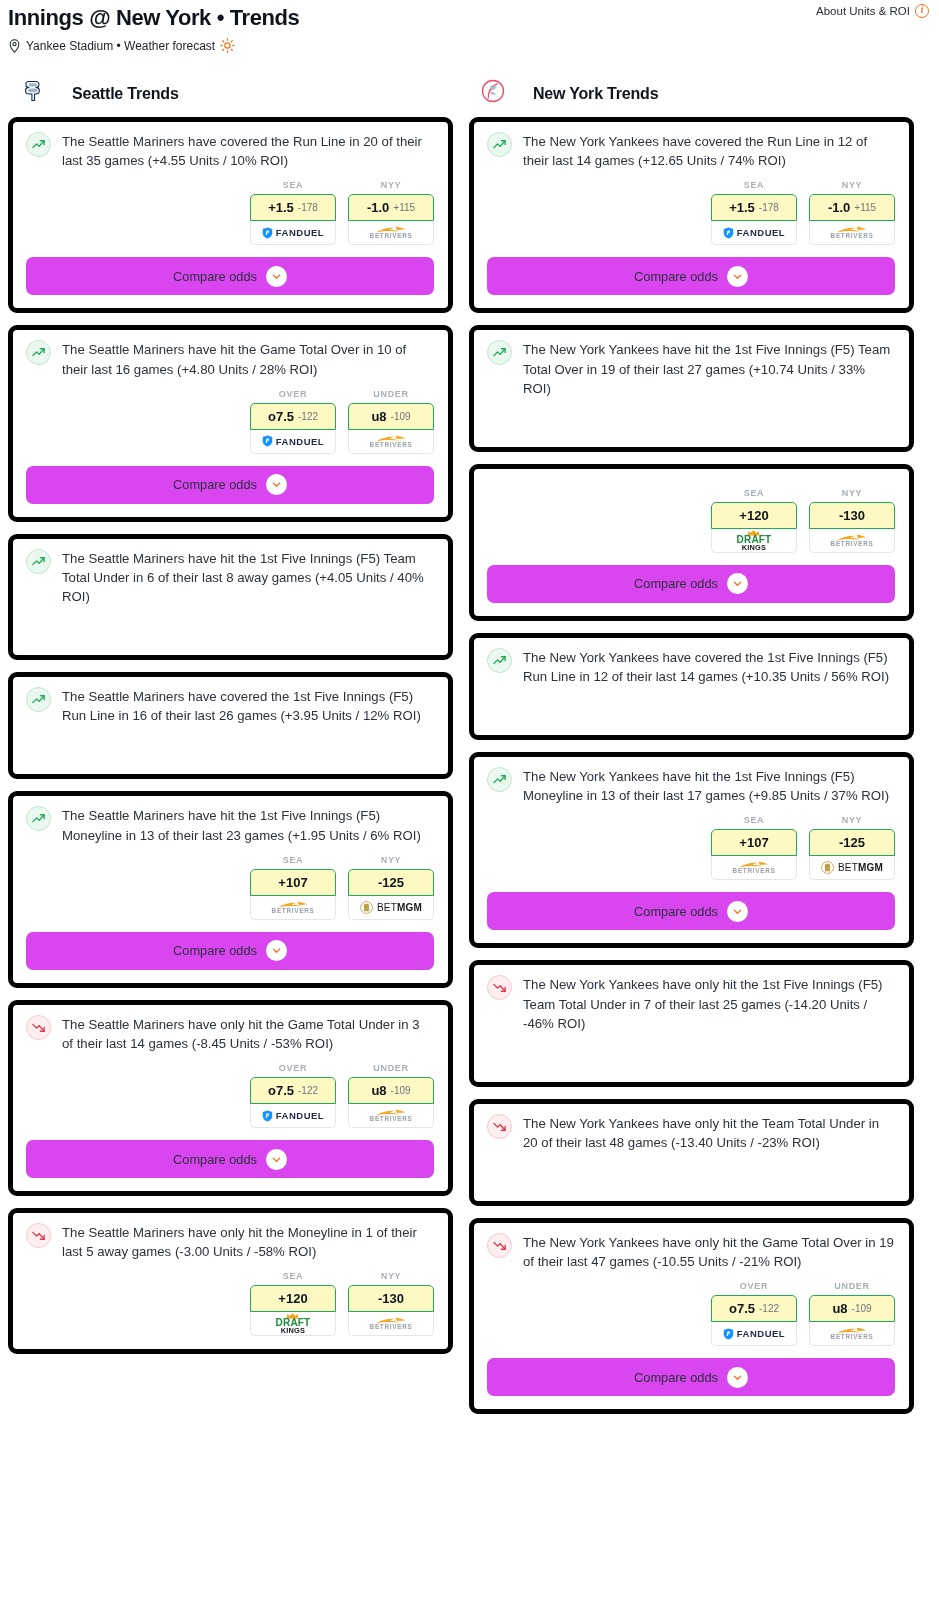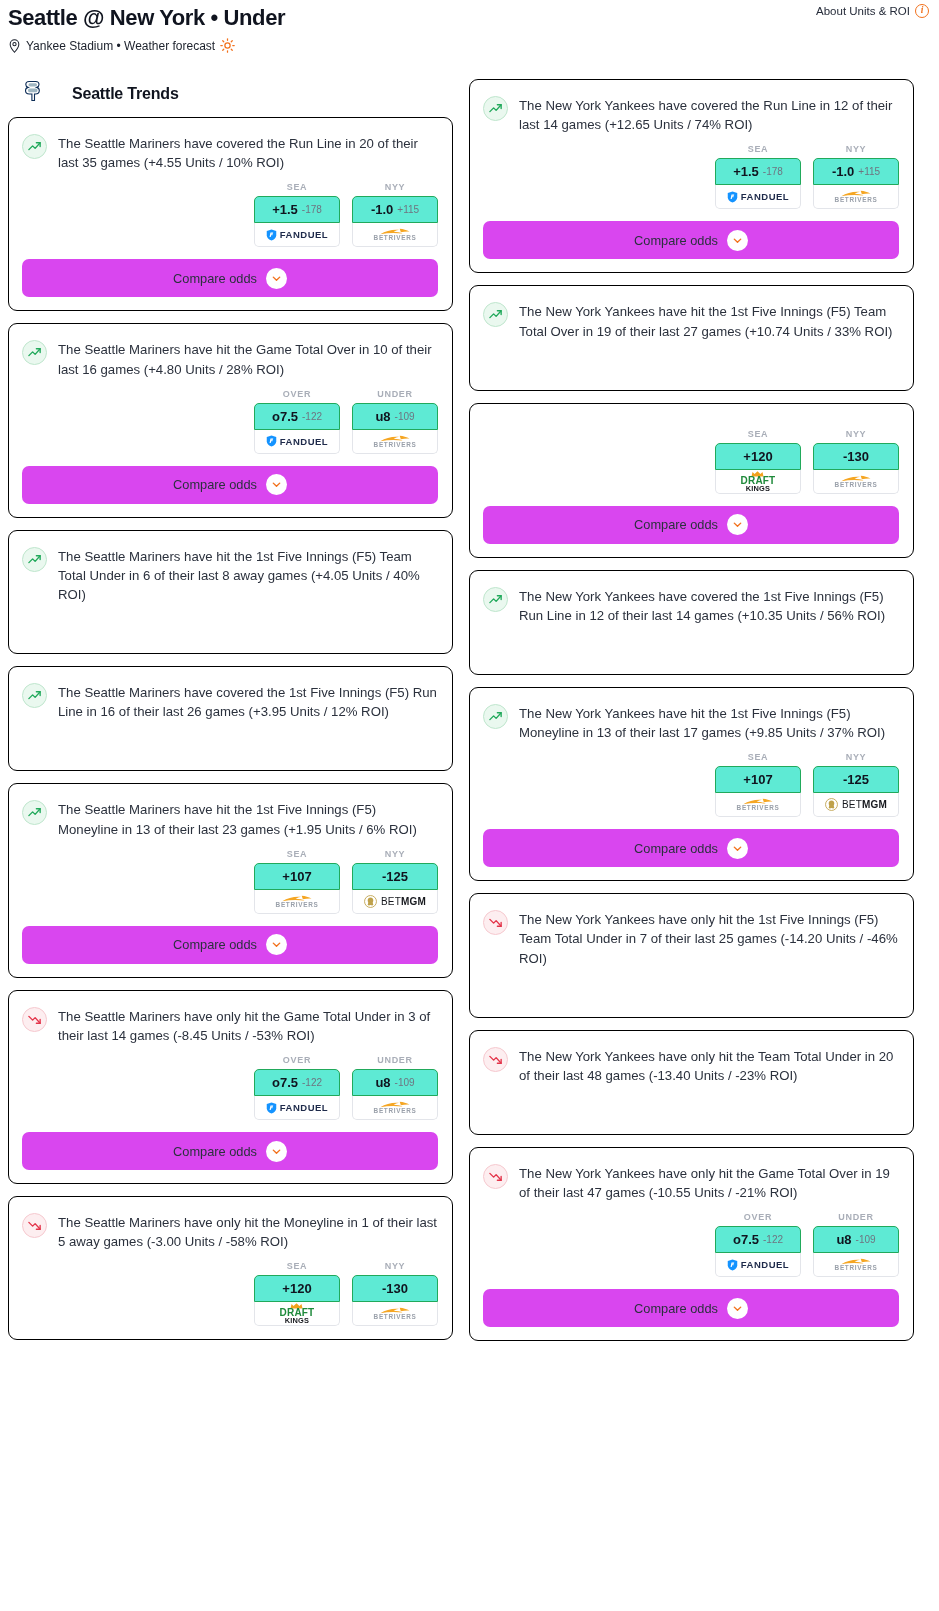--- a/index.html
+++ b/index.html
@@ -41,24 +41,24 @@
   .columns { display: flex; gap: 16px; margin-top: 26px; align-items: flex-start; }
   .column { width: 445px; flex: none; }
 
   .col-head { display: flex; align-items: flex-end; gap: 28px; margin-bottom: 14px; padding-left: 12px; }
   .team-logo { width: 24px; height: 24px; flex: none; }
   .col-title { font-size: 16px; font-weight: 700; color: #10141f; letter-spacing: -0.2px; }
 
   
   .card {
     background: #fff;
-    border: 1px solid #000000;
+    border: 5px solid #000000;
     border-radius: 9px;
     margin-bottom: 12px;
-    padding: 15px 14px 13px 13px;
+    padding: 9px 14px 13px 13px;
   }
   .card-head { display: flex; gap: 11px; align-items: flex-start; }
   .trend-badge {
     width: 25px; height: 25px; border-radius: 50%;
     flex: none; margin-top: 1px;
     display: flex; align-items: center; justify-content: center;
   }
   .trend-badge.up { background: #eaf8ef; border: 1px solid #bfe6cd; }
   .trend-badge.down { background: #fdeef0; border: 1px solid #f6c9cf; }
   .trend-badge svg { width: 15px; height: 15px; }
@@ -73,21 +73,21 @@
     display: flex; justify-content: flex-end; gap: 12px;
     margin-top: 10px;
   }
   .odds-col { width: 86px; }
   .odds-label {
     text-align: center; font-size: 9px; letter-spacing: 0.7px;
     color: #a9aeb8; font-weight: 600; margin-bottom: 4px;
   }
   .odds-price {
     border: 1px solid #21a95b; border-radius: 5px 5px 0 0;
-    background: #5eead4; height: 27px;
+    background: #fef9c3; height: 27px;
     display: flex; align-items: center; justify-content: center; gap: 4px;
   }
   .odds-line { font-size: 13px; font-weight: 700; color: #10141f; }
   .odds-juice { font-size: 10px; color: #6e7480; font-weight: 400; }
   .odds-book {
     border: 1px solid #e3e5ea; border-top: none;
     border-radius: 0 0 5px 5px; height: 24px; background: #fff;
     display: flex; align-items: center; justify-content: center;
   }
 
@@ -119,21 +119,21 @@
   .chev {
     width: 21px; height: 21px; border-radius: 50%; background: #fff;
     display: flex; align-items: center; justify-content: center;
   }
   .chev svg { width: 11px; height: 11px; }
 </style>
 </head>
 <body>
 
 <div class="page-header">
-  <div class="page-title">Seattle @ New York • Under</div>
+  <div class="page-title">Innings @ New York • Trends</div>
 
   <div class="about-link">
     <span>About Units &amp; ROI</span>
     <span class="info-icon">i</span>
   </div>
 
   <div class="subline">
     <span class="pin-icon">
       <svg viewBox="0 0 24 26">
           <path d="M12 1.5C7.6 1.5 4 5.1 4 9.5c0 6 8 15 8 15s8-9 8-15c0-4.4-3.6-8-8-8z" fill="none" stroke="#1b202b" stroke-width="1.9"></path>
@@ -441,20 +441,29 @@
                   <path d="M31 1.2c5.3.4 10.4 1.8 14.8 4-4.4-.2-8.8.1-13 1z" fill="#f5a623"></path>
                 </svg>
                 <span class="txt">BETRIVERS</span>
               </span>
             </div>
           </div>
         </div>
       </div>
     </div>
     <div class="column">
+      <div class="col-head">
+        <span class="team-logo"><svg viewBox="0 0 24 24">
+            <circle cx="12" cy="12" r="10.5" fill="none" stroke="#f04a6a" stroke-width="1.3"></circle>
+            <path d="M7.2 19.5C7.2 12 10 7 16.6 4.6" fill="none" stroke="#f04a6a" stroke-width="1.3"></path>
+            <path d="M9.5 6.5c2.4-.5 4.6 0 6.3 1.3-1.1 1.9-2.8 3.2-5 3.8-1.6-1.2-2.2-3-1.3-5.1z" fill="#aab7c8" opacity=".85"></path>
+            <path d="M10.5 12.5c1.8.4 3.4 1.4 4.6 2.9-1.8.7-3.7.6-5.3-.4-.6-.8-.3-1.8.7-2.5z" fill="#aab7c8" opacity=".85"></path>
+          </svg></span>
+        <span class="col-title">New York Trends</span>
+      </div>
       <div class="card">
         <div class="card-head">
           <span class="trend-badge up">
             <svg viewBox="0 0 24 24" fill="none" stroke="#21a95b" stroke-width="2.2" stroke-linecap="round" stroke-linejoin="round">
               <polyline points="3,17 9,11 13,15 21,6"></polyline>
               <polyline points="15,6 21,6 21,12"></polyline>
             </svg>
           </span>
           <span class="card-text">The New York Yankees have covered the Run Line in 12 of their last 14 games (+12.65 Units / 74% ROI)</span>
         </div>

